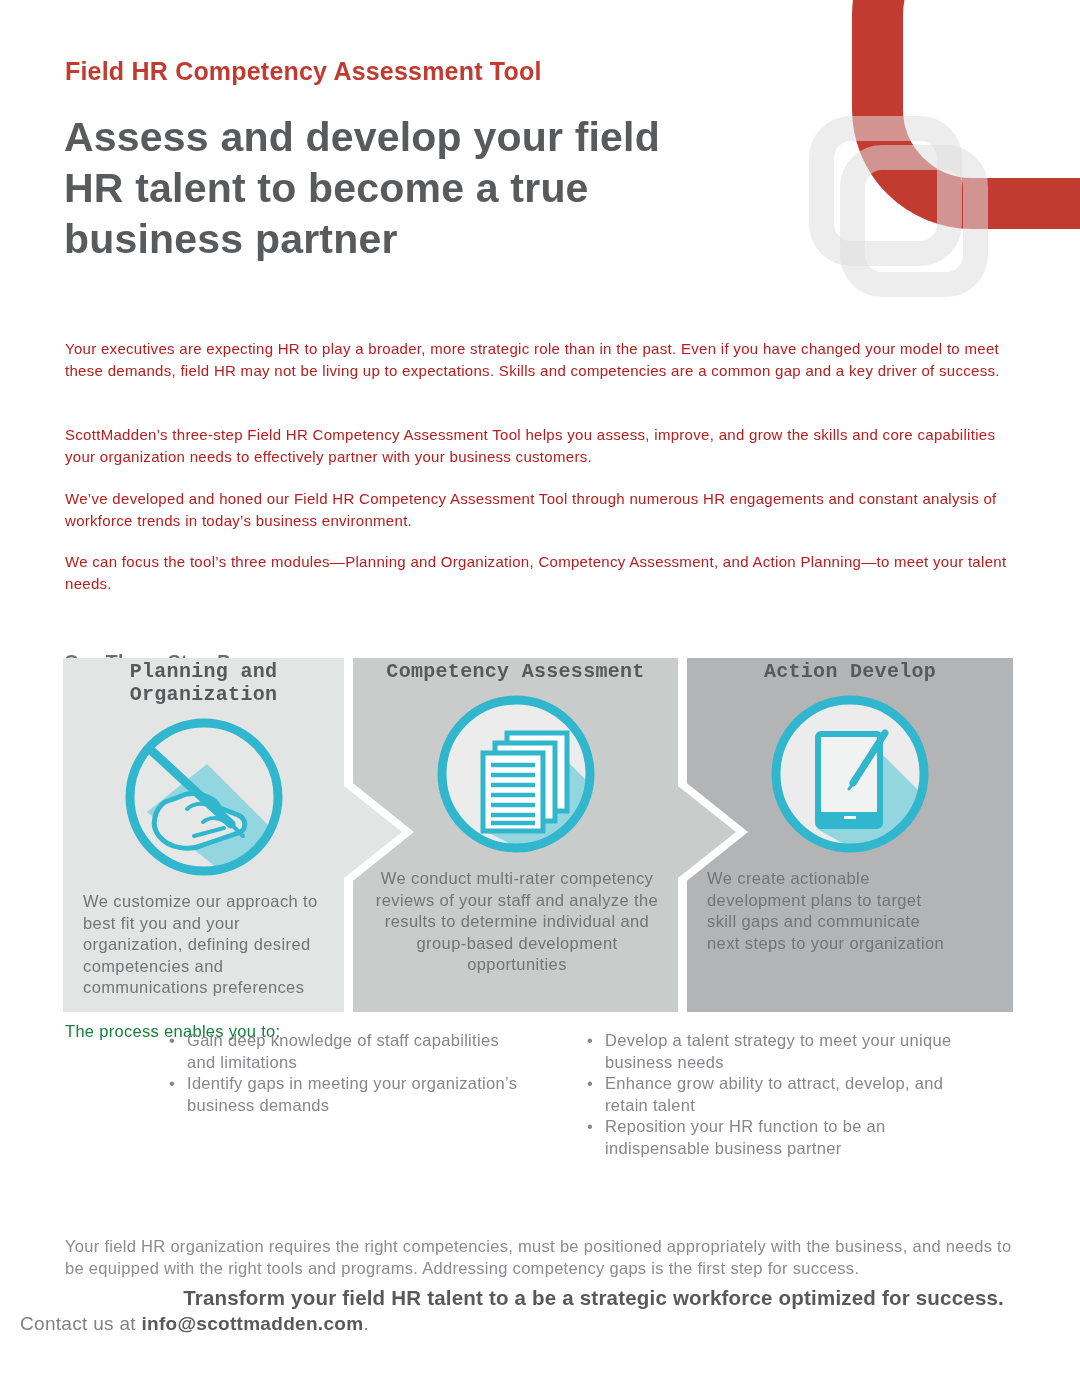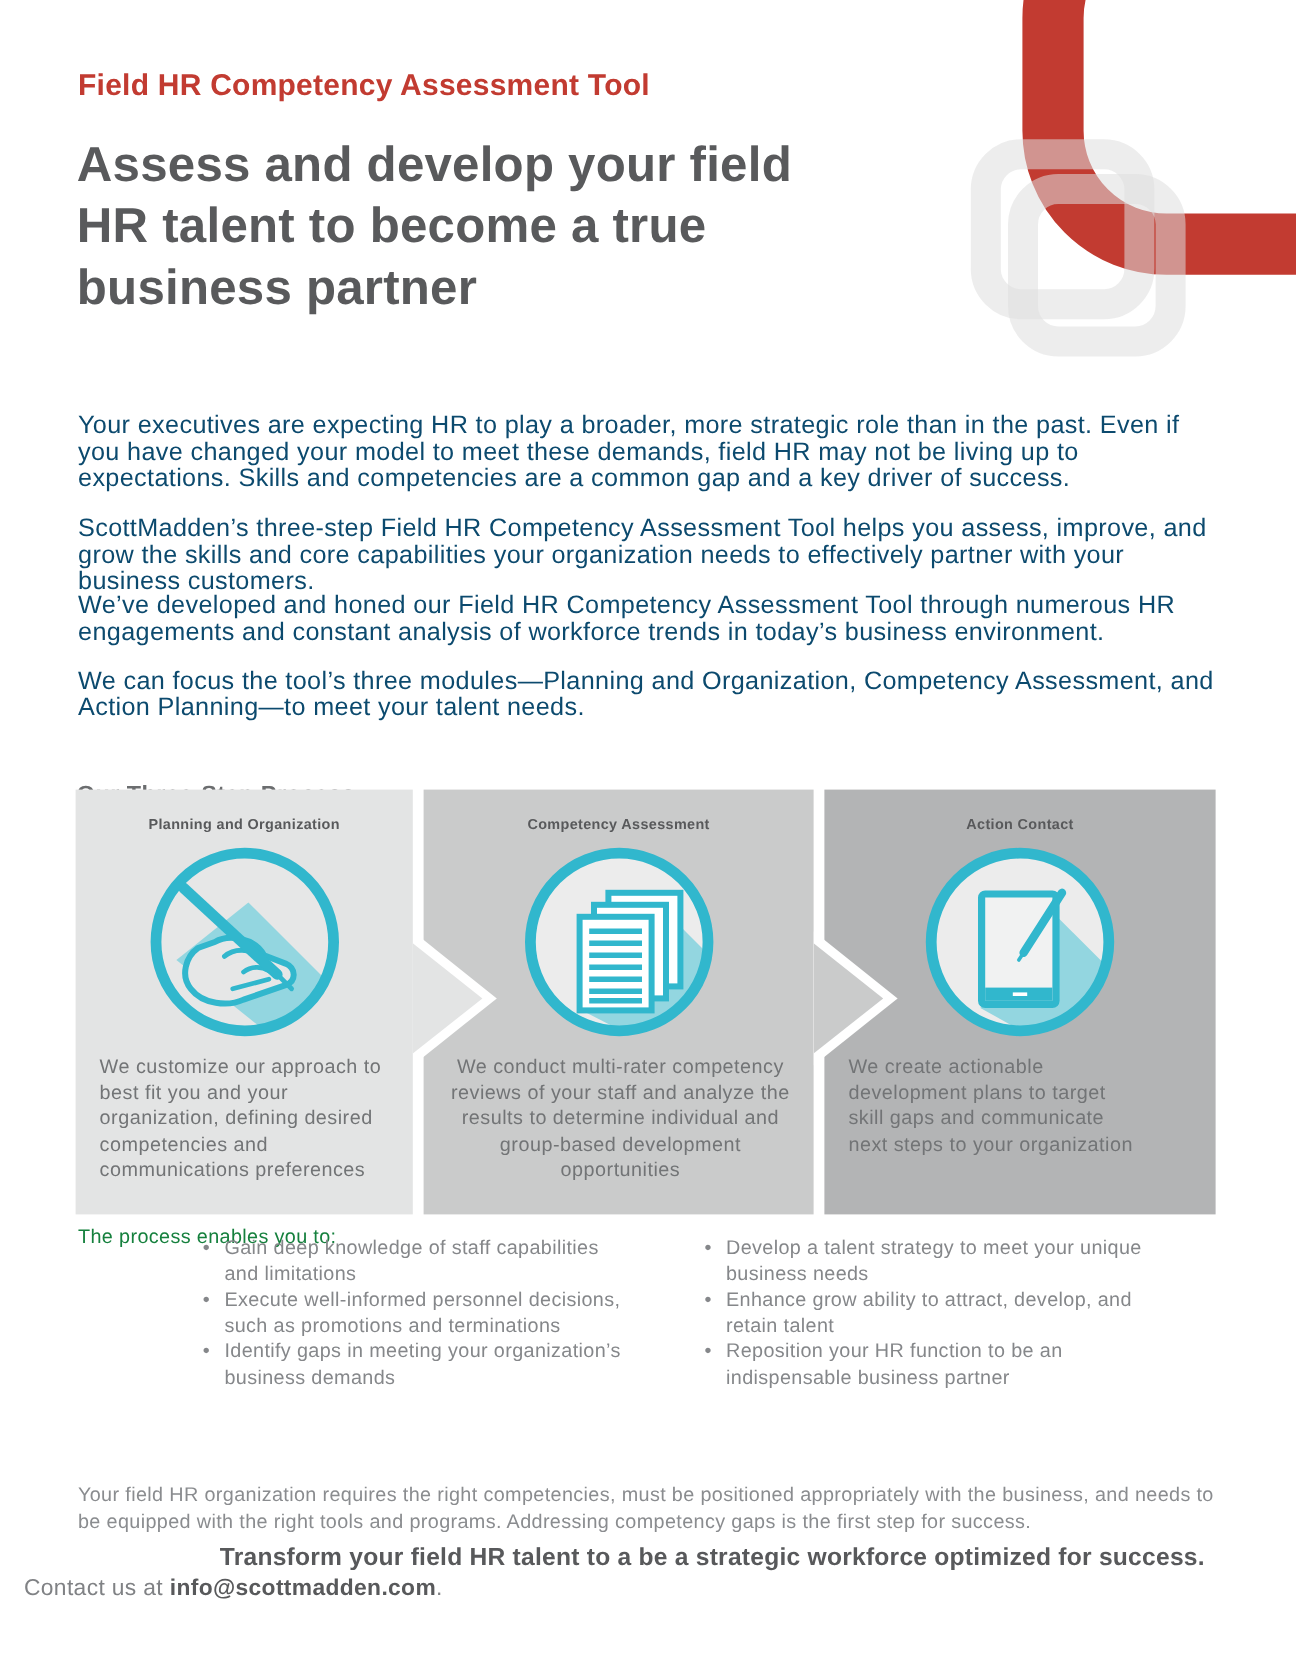--- a/index.html
+++ b/index.html
@@ -27,21 +27,21 @@
     font-size:25px; font-weight:bold; color:#c23b31; letter-spacing:0.2px;
   }
   .headline {
     position:absolute; left:64px; top:112px;
     font-size:41px; font-weight:bold; color:#595a5c; line-height:51px; letter-spacing:0.2px;
   }
 
   
   .bodytext {
     position:absolute; left:65px; width:952px;
-    font-size:21px; line-height:22px; color:#0c4a6e; letter-spacing:0.3px;
+    font-size:15px; line-height:22px; color:#b91c1c; letter-spacing:0.3px;
   }
   .p1 { top:323px; }
   .p2 { top:409px; }
   .p3 { top:473px; }
   .p4 { top:536px; }
 
   .process-heading {
     position:absolute; left:64px; top:603px;
     font-size:19.5px; font-weight:bold; color:#6b6d6f; letter-spacing:0.4px;margin-top:48px;
   }
@@ -50,22 +50,22 @@
   .strip { position:absolute; left:63px; top:658px; width:950px; height:354px; }
   .box { position:absolute; top:0; height:354px; }
   .box1 { left:0;    width:281px; background:#e3e4e4; }
   .box2 { left:290px; width:325px; background:#cacbcb; }
   .box3 { left:624px; width:326px; background:#b3b4b5; }
   .junction { position:absolute; top:0; z-index:2; }
   .j1 { left:281px; }
   .j2 { left:615px; }
   .box-content { position:relative; z-index:3; height:100%; }
   .box-title {
-    text-align:center; padding-top:22px;
-    font-size:12px; font-weight:bold; color:#58595b; letter-spacing:0.3px;
+    text-align:center; padding-top:2px;
+    font-size:20px; font-weight:bold; color:#58595b; letter-spacing:0.3px;font-family:Liberation Mono, monospace;
   }
   .step-icon { display:block; margin:6px auto 0 auto; }
   .box-desc {
     margin:9px 0 0 20px;
     font-size:16.5px; line-height:21.5px; color:#727476; letter-spacing:0.4px;
   }
   .box1 .box-desc { width:244px; }
   .box2 .box-desc { width:288px;text-align:center; }
   .box3 .box-desc { width:240px; }
 
@@ -161,21 +161,21 @@
           <rect x="52" y="64" width="60" height="78" fill="#ffffff" stroke="#31b7cd" stroke-width="5"></rect>
           <path d="M60,76 h44 M60,86 h44 M60,96 h44 M60,106 h44 M60,116 h44 M60,126 h44 M60,134 h44" stroke="#31b7cd" stroke-width="4.5" fill="none"></path>
           <circle cx="85" cy="85" r="74" fill="none" stroke="#31b7cd" stroke-width="9"></circle>
         </svg>
         <div class="box-desc">We conduct multi-rater competency reviews of your staff and analyze the results to determine individual and group-based development opportunities</div>
       </div>
     </div>
 
     <div class="box box3">
       <div class="box-content">
-        <div class="box-title">Action Contact</div>
+        <div class="box-title">Action Develop</div>
         <svg class="step-icon" width="170" height="170" viewBox="0 0 170 170">
           <defs>
               <clipPath id="clip3">
                 <circle cx="85" cy="85" r="74"></circle>
               </clipPath>
             </defs>
           <circle cx="85" cy="85" r="74" fill="#ececec"></circle>
           <g clip-path="url(#clip3)">
             <polygon points="108,56 176,124 124,180 52,140" fill="#93d6e0"></polygon>
           </g>
@@ -196,21 +196,20 @@
     </svg>
     <svg class="junction j2" width="80" height="354" viewBox="0 0 80 354">
       <polygon points="0,118 70,174 0,230" fill="#ffffff"></polygon>
       <polygon points="0,128 58,174 0,220" fill="#cacbcb"></polygon>
     </svg>
   </div>
 
   <div class="benefits-intro">The process enables you to:</div>
   <ul class="bullets bullets-left">
     <li>Gain deep knowledge of staff capabilities and limitations</li>
-    <li>Execute well-informed personnel decisions, such as promotions and terminations</li>
     <li>Identify gaps in meeting your organization’s business demands</li>
   </ul>
   <ul class="bullets bullets-right">
     <li>Develop a talent strategy to meet your unique business needs</li>
     <li>Enhance grow ability to attract, develop, and retain talent</li>
     <li>Reposition your HR function to be an indispensable business partner</li>
   </ul>
 
   <p class="closing">Your field HR organization requires the right competencies, must be positioned appropriately with the business, and needs to be equipped with the right tools and programs. Addressing competency gaps is the first step for success.</p>
   <div class="cta-bold">Transform your field HR talent to a be a strategic workforce optimized for success.</div>

